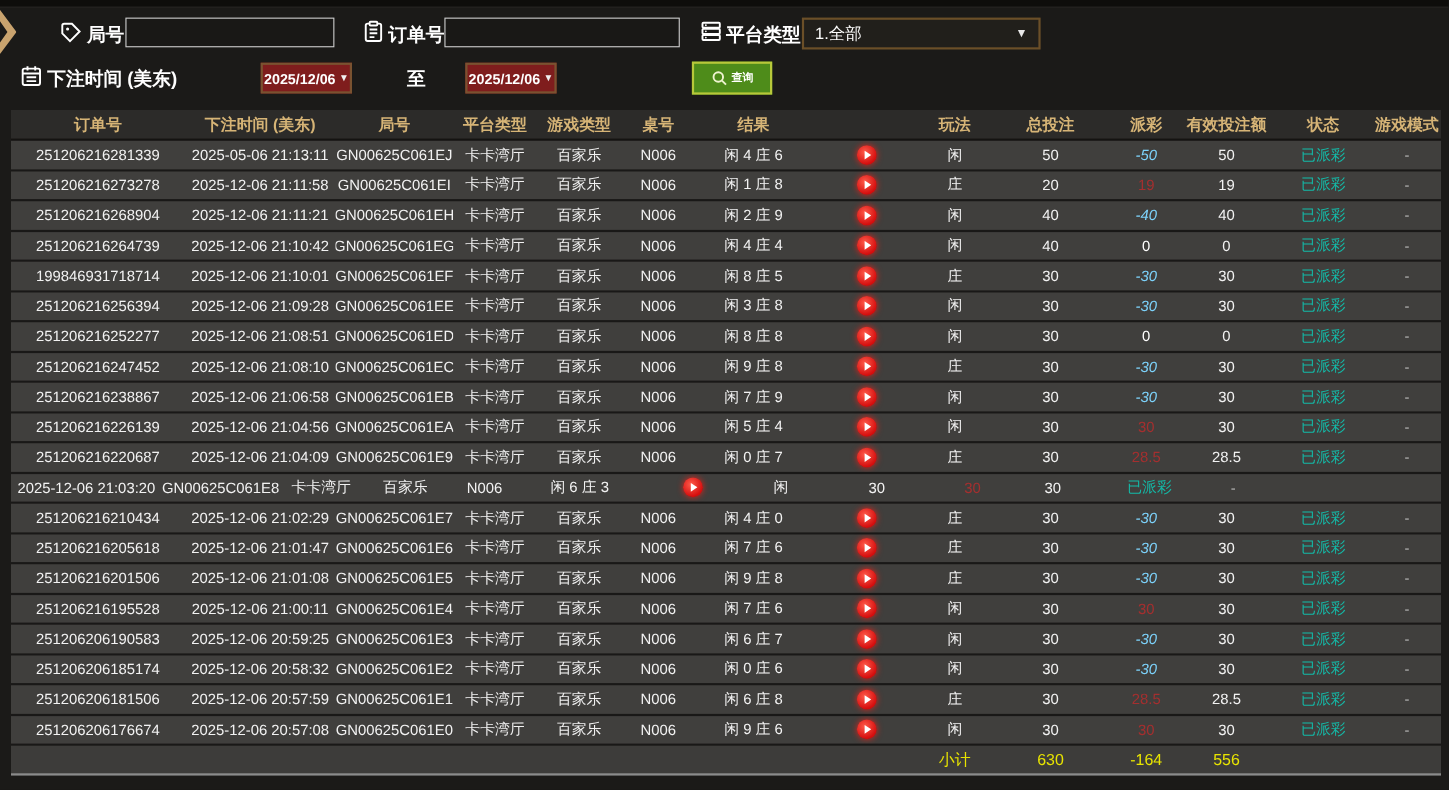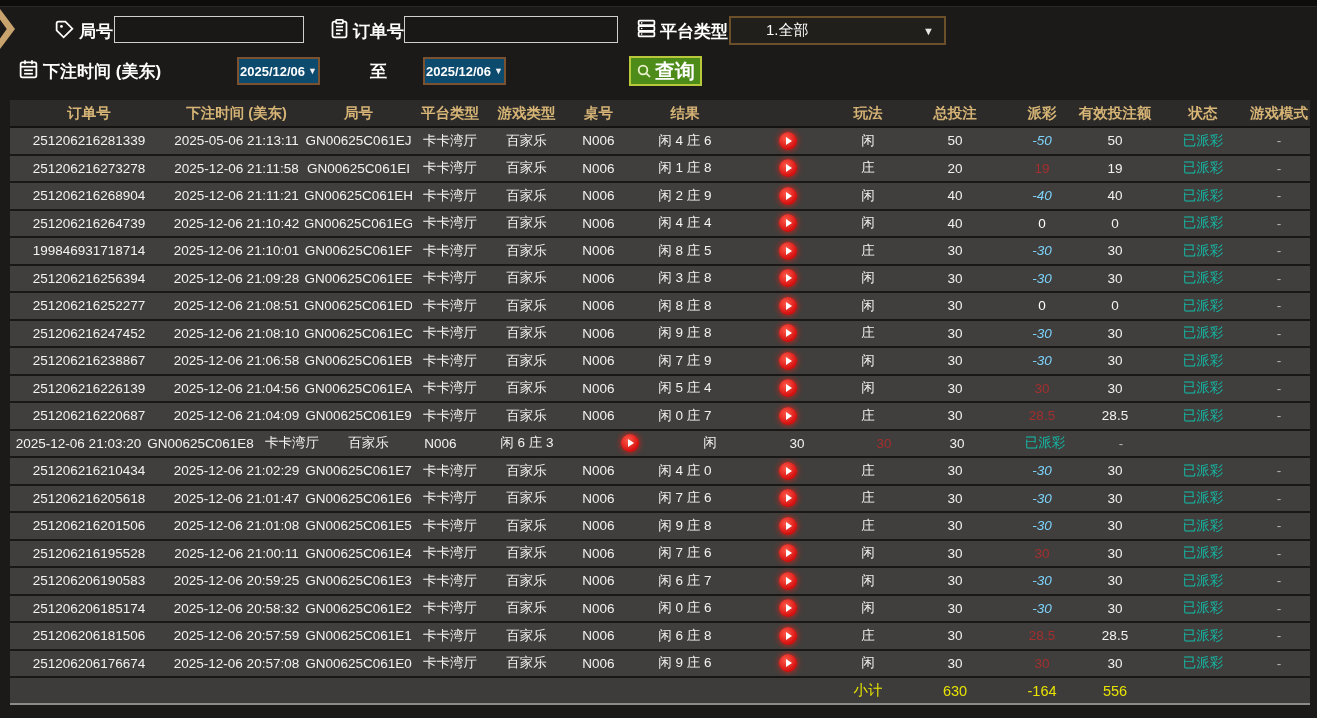--- a/index.html
+++ b/index.html
@@ -23,34 +23,34 @@
   .txt-input{
     position:absolute;height:27px;background:#191816;border:1px solid #cfcfcf;
     color:#fff;font-size:14px;padding:0 6px;box-sizing:border-box;outline:none;
   }
   .select-box{
     position:absolute;left:729px;top:16px;width:217px;height:29px;
     background:#211f1b;border:2px solid #6b4f28;box-sizing:border-box;
     display:flex;align-items:center;justify-content:space-between;
     padding:0 10px;cursor:pointer;
   }
-  .select-box .val{font-size:15px;color:#fdfdfd;margin-left:25px;}
+  .select-box .val{font-size:15px;color:#fdfdfd;}
   .select-box .arrow{font-size:11px;color:#e8e8e8;}
   .date-btn{
     position:absolute;width:83px;height:28px;top:57px;
-    background:#0c4a6e;border:2px solid #7a5230;box-sizing:border-box;
+    background:#7f1d1d;border:2px solid #7a5230;box-sizing:border-box;
     display:flex;align-items:center;justify-content:center;gap:3px;
     color:#fff;font-weight:bold;font-size:13px;cursor:pointer;white-space:nowrap;
   }
   .date-btn .arrow{font-size:9px;color:#f0f0f0;}
   .query-btn{
     position:absolute;left:629px;top:56px;width:73px;height:30px;
     background:#4e8c1a;border:2px solid #b7c83a;box-sizing:border-box;
     display:flex;align-items:center;justify-content:center;gap:3px;
-    color:#ffffff;font-weight:bold;font-size:20px;cursor:pointer;
+    color:#ffffff;font-weight:bold;font-size:10px;cursor:pointer;
   }
   .query-btn svg{width:16px;height:16px;}
   
   .tbl{position:absolute;left:10px;top:100px;width:1300px;}
   .trow{display:flex;align-items:center;background:#403f3d;border-bottom:2px solid #191817;height:27.5px;box-sizing:border-box;}
   .trow.hdr{background:#2c2b29;height:28px;border-bottom:2px solid #141311;}
   .trow.hdr .cell{color:#d6b476;font-weight:bold;font-size:14.5px;}
   .trow.subtotal{background:#3d3c3a;height:27px;border-bottom:2px solid #8b8b8b;}
   .trow.subtotal .cell{color:#e8e400;font-weight:normal;font-size:14.5px;}
   .cell{

